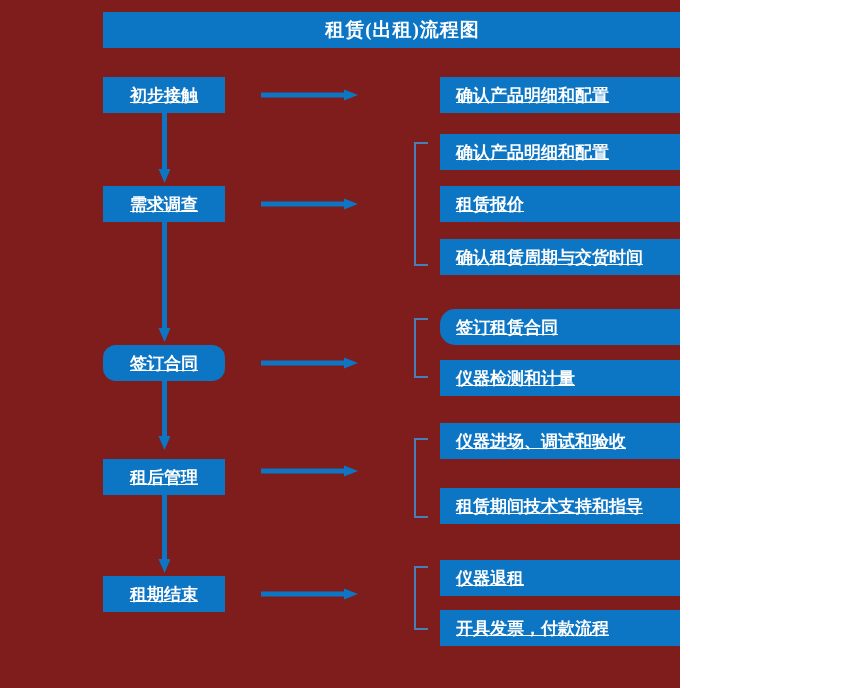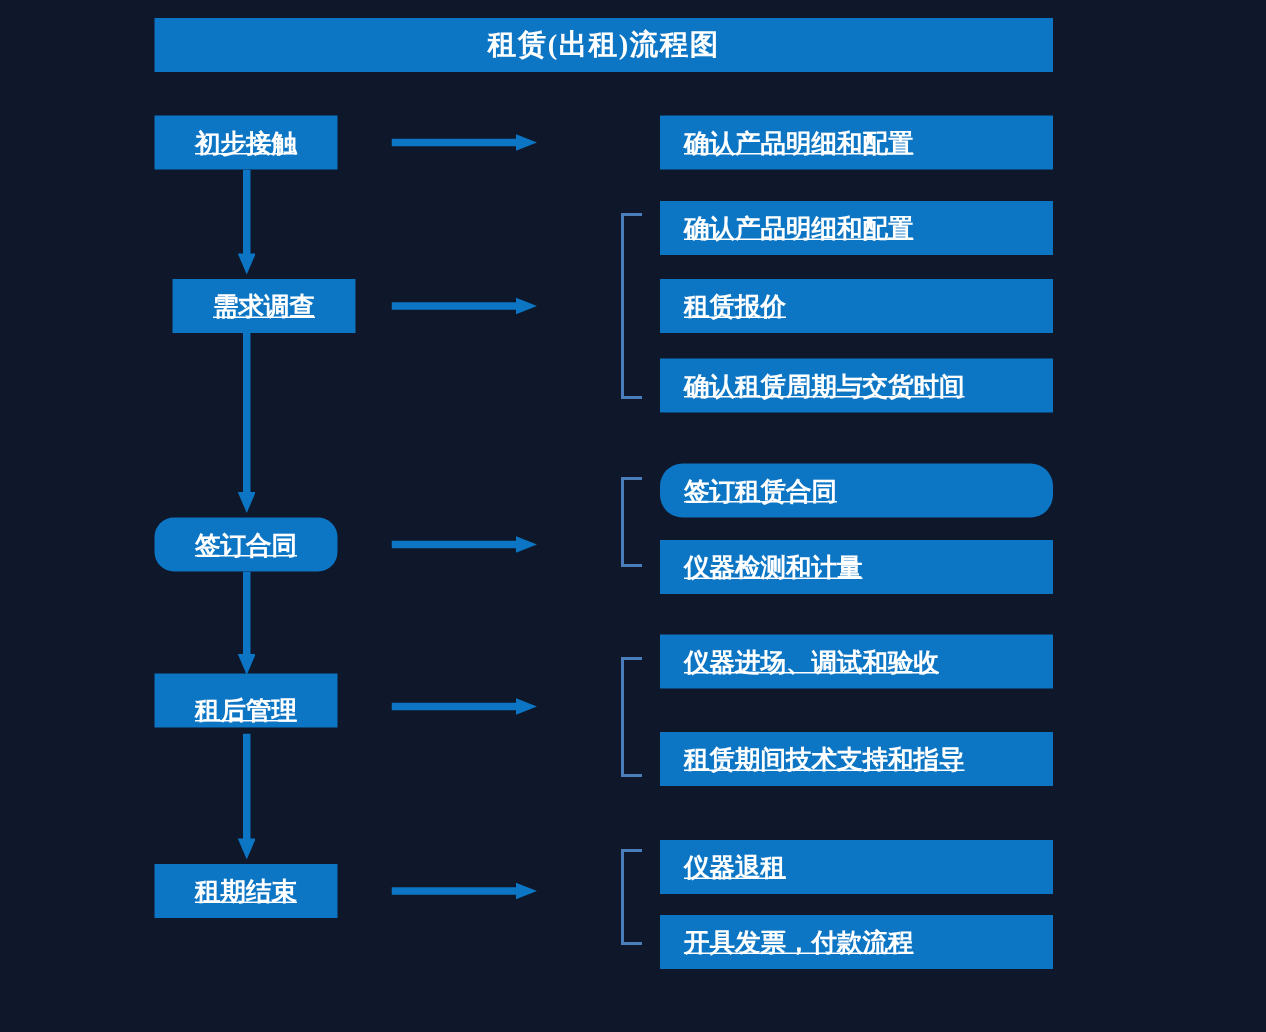--- a/index.html
+++ b/index.html
@@ -5,23 +5,23 @@
   html, body {
     margin: 0;
     padding: 0;
     background: #ffffff;
   }
   body {
     font-family: "Liberation Serif", "DejaVu Serif", serif;
   }
   #canvas {
     position: relative;
-    width: 844px;
+    width: 680px;
     height: 688px;
-    background: #0f172a;
+    background: #7f1d1d;
     overflow: hidden;
   }
   .title-bar {
     position: absolute;
     left: 103px;
     top: 12px;
     width: 599px;
     height: 36px;
     background: #0c75c4;
     color: #ffffff;
@@ -79,27 +79,27 @@
 </head>
 <body>
 
 <div id="canvas">
 
   <div class="title-bar">租赁(出租)流程图</div>
 
   <div class="node-box left" style="top:77px;">
       <span>初步接触</span>
     </div>
-  <div class="node-box left" style="top:186px;margin-left:12px;">
+  <div class="node-box left" style="top:186px;">
       <span>需求调查</span>
     </div>
   <div class="node-box left" style="top:345px;border-radius:13px;">
       <span>签订合同</span>
     </div>
-  <div class="node-box left" style="top:449px;align-items:flex-end;">
+  <div class="node-box left" style="top:459px;">
       <span>租后管理</span>
     </div>
   <div class="node-box left" style="top:576px;text-align:center;">
       <span>租期结束</span>
     </div>
 
   <svg class="arrow-v" style="left:158px; top:113px; height:73px;" viewBox="0 0 12 73">
     <rect x="4" y="0" width="5" height="58" fill="#0c75c4"></rect>
     <polygon points="0.5,56 12.5,56 6.5,70" fill="#0c75c4"></polygon>
   </svg>

